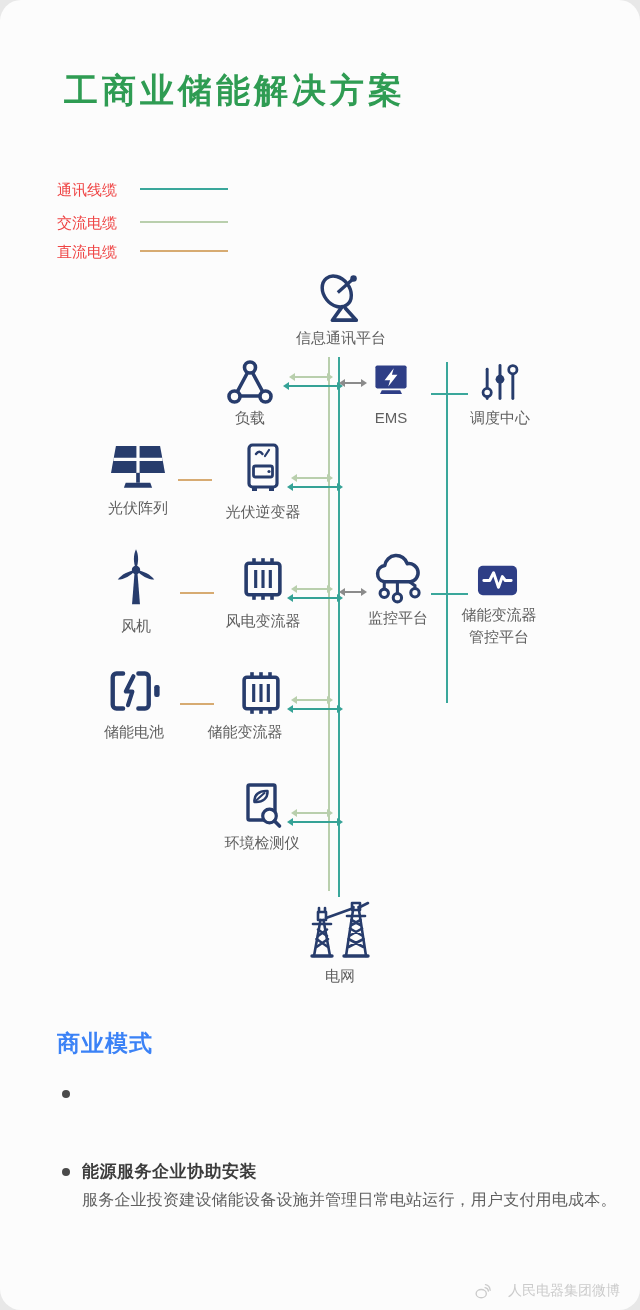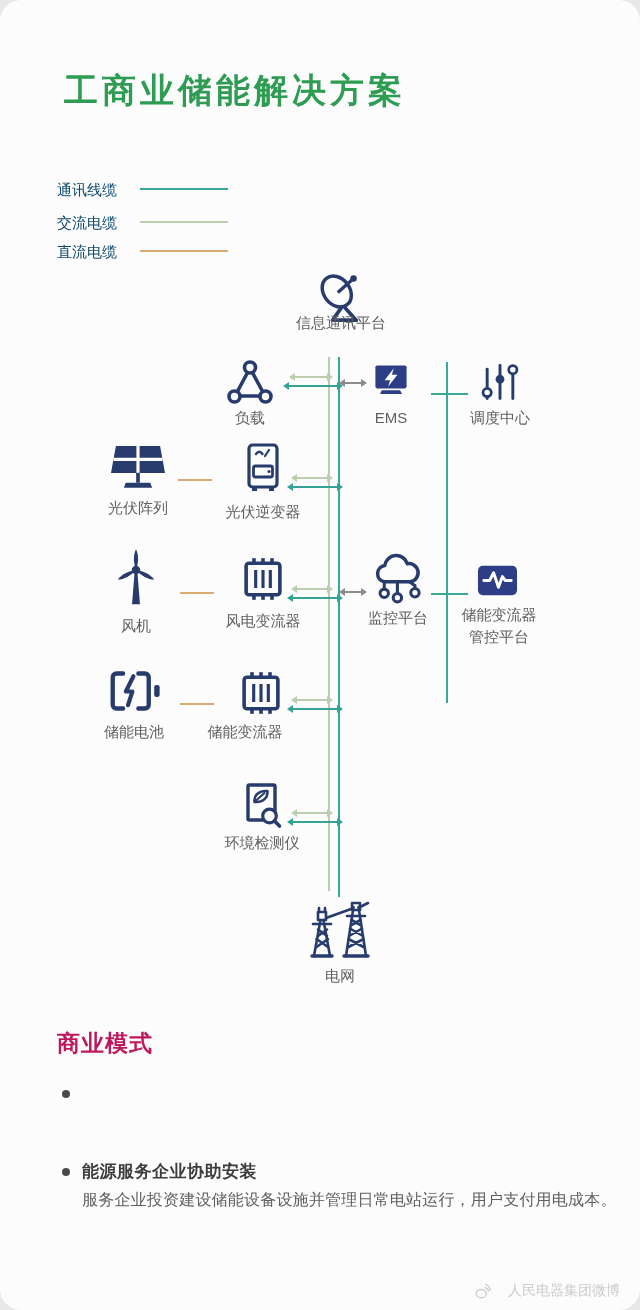--- a/index.html
+++ b/index.html
@@ -8,21 +8,21 @@
     background:#fcfcfc;overflow:hidden;
     font-family:"Liberation Sans","DejaVu Sans",sans-serif;
     border-radius:21px;
   }
   .page-title{
     position:absolute;left:64px;top:68px;
     font-family:"Liberation Serif","DejaVu Serif",serif;
     font-weight:700;font-size:34px;letter-spacing:4px;color:#2f9c53;
     white-space:nowrap;
   }
-  .legend-label{position:absolute;left:57px;font-size:15px;color:#0c4a6e;white-space:nowrap;}
+  .legend-label{position:absolute;left:57px;font-size:15px;color:#ef4444;white-space:nowrap;}
   .legend-line{position:absolute;left:140px;width:88px;height:2px;}
   .vline{position:absolute;width:2px;}
   .hline{position:absolute;height:2px;}
   .c-comm{background:#3aa79b;}
   .c-ac{background:#b9cfad;}
   .c-dc{background:#d7ab72;}
   .arrow{position:absolute;height:2px;background:currentColor;}
   .arrow::before{content:"";position:absolute;left:-5px;top:-3.5px;
     border-top:4.5px solid transparent;border-bottom:4.5px solid transparent;
     border-right:6px solid currentColor;}
@@ -31,21 +31,21 @@
     border-left:6px solid currentColor;}
   .a-ac{color:#b9cfad;}
   .a-comm{color:#35a296;}
   .a-gray{color:#8b8b8b;}
   .node{position:absolute;}
   .node svg{width:100%;height:100%;display:block;}
   .nlabel{
     position:absolute;transform:translateX(-50%);
     font-size:15px;color:#5f5f5f;white-space:nowrap;text-align:center;
   }
-  .biz-heading{position:absolute;left:57px;top:1028px;font-size:23px;font-weight:700;color:#be185d;letter-spacing:1px;}
+  .biz-heading{position:absolute;left:57px;top:1028px;font-size:23px;font-weight:700;color:#3b82f6;letter-spacing:1px;}
   .biz-dot{position:absolute;left:62px;width:8px;height:8px;border-radius:50%;background:#4a4a4a;}
   .biz-title{position:absolute;left:82px;font-size:17px;font-weight:700;color:#3c3c3c;letter-spacing:0.5px;white-space:nowrap;}
   .biz-desc{position:absolute;left:82px;font-size:16px;color:#5f5f5f;letter-spacing:0.2px;white-space:nowrap;}
   .watermark{position:absolute;right:20px;top:1282px;display:flex;align-items:center;gap:17px;color:#cbcbcb;font-size:14px;}
   .watermark svg{width:17px;height:17px;display:block;}
 </style>
 </head>
 <body>
 
 <svg width="0" height="0" style="position:absolute" aria-hidden="true">
@@ -199,21 +199,21 @@
   <div class="arrow a-comm" style="left:292px;top:821px;width:46px;"></div>
 
   <div class="arrow a-gray" style="left:344px;top:382px;width:18px;"></div>
   <div class="arrow a-gray" style="left:344px;top:591px;width:18px;"></div>
 
   <div class="node" style="left:314px;top:270px;width:52px;height:56px;">
       <svg>
         <use href="#i-satellite"></use>
       </svg>
     </div>
-  <div class="nlabel" style="left:341px;top:314px;">信息通讯平台</div>
+  <div class="nlabel" style="left:341px;top:329px;">信息通讯平台</div>
 
   <div class="node" style="left:225px;top:358px;width:50px;height:48px;">
       <svg>
         <use href="#i-load"></use>
       </svg>
     </div>
   <div class="nlabel" style="left:250px;top:409px;">负载</div>
 
   <div class="node" style="left:368px;top:360px;width:46px;height:44px;">
       <svg>

